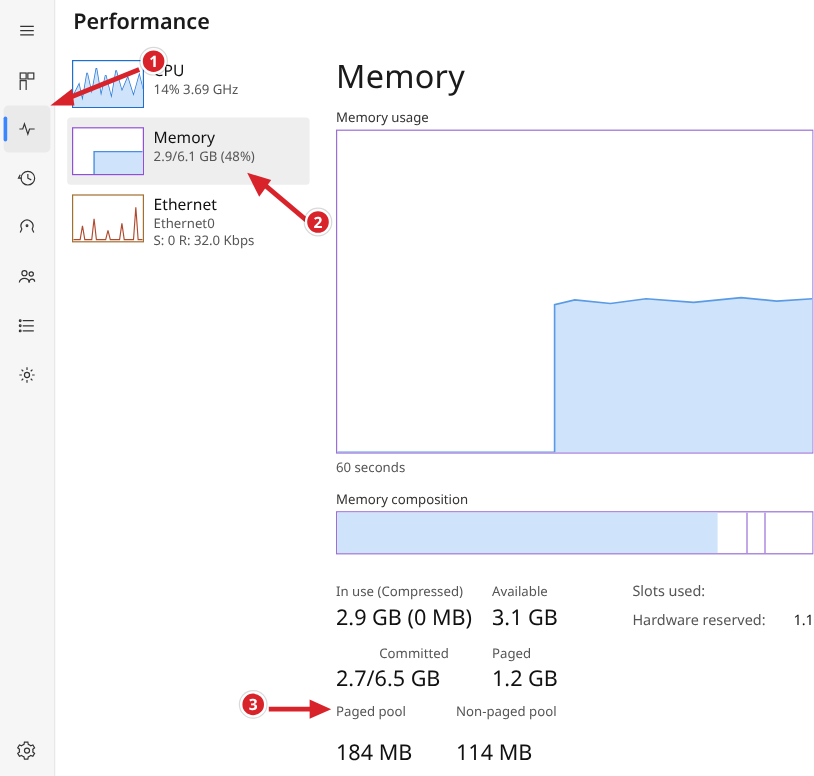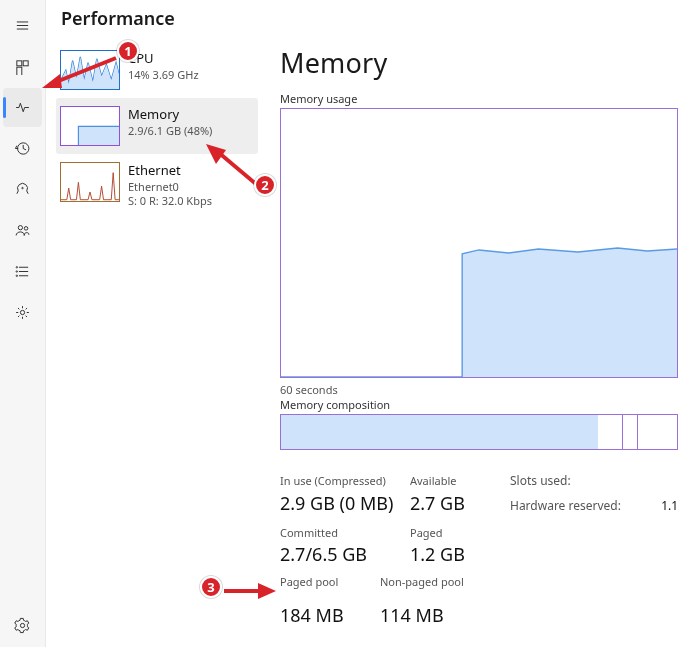--- a/index.html
+++ b/index.html
@@ -109,21 +109,21 @@
   
   .stats {
     margin-top:22px;
     display:grid;
     grid-template-columns: 130px 100px 130px 60px;
     row-gap: 2px;
     align-items:baseline;
   }
   .stat-label { font-size:11px; color:#555; }
   .stat-value { font-size:18px; color:#111; }
-  .stat-right-label { font-size:12px; color:#555; }
+  .stat-right-label { font-size:12px; color:#555;margin-left:17px; }
   .stat-right-val { font-size:12px; color:#111; text-align:right; }
   .pools {
     margin-top:8px;
     display:grid;
     grid-template-columns: 100px 120px;
     row-gap:14px;
   }
   
   .badge {
     position:absolute;
@@ -260,39 +260,39 @@
   <h1>Memory</h1>
   <div class="mini-label">Memory usage</div>
   <div class="chart-usage">
     <svg viewBox="0 0 400 270" preserveAspectRatio="none">
       <polygon points="0,270 183,270 183,146 200,142 230,145 260,141 300,144 340,140 370,143 400,141 400,270" fill="#cfe3fb"></polygon>
       <polyline points="0,270 183,270 183,146 200,142 230,145 260,141 300,144 340,140 370,143 400,141" fill="none" stroke="#5a9be6" stroke-width="1.4"></polyline>
     </svg>
   </div>
   <div class="x-axis-left">60 seconds</div>
 
-  <div class="mini-label" style="margin-top:0;">Memory composition</div>
+  <div class="mini-label" style="margin-top:12px;">Memory composition</div>
   <div class="composition">
     <div class="comp-fill" style="width:80%;"></div>
     <div class="comp-tick" style="left:86%;"></div>
     <div class="comp-tick" style="left:90%;"></div>
   </div>
 
   <div class="stats">
     <div class="stat-label">In use (Compressed)</div>
     <div class="stat-label">Available</div>
     <div class="stat-right-label">Slots used:</div>
     <div class="stat-right-val">N/A</div>
 
     <div class="stat-value">2.9 GB (0 MB)</div>
-    <div class="stat-value">2.7 GB</div>
+    <div class="stat-value">3.1 GB</div>
     <div class="stat-right-label">Hardware reserved:</div>
     <div class="stat-right-val">1.1 MB</div>
 
-    <div class="stat-label" style="margin-top:8px;">Committed</div>
+    <div class="stat-label" style="margin-top:8px;text-align:center;">Committed</div>
     <div class="stat-label" style="margin-top:8px;">Paged</div>
     <div></div>
       <div></div>
 
     <div class="stat-value">2.7/6.5 GB</div>
     <div class="stat-value">1.2 GB</div>
     <div></div>
       <div></div>
   </div>
 

